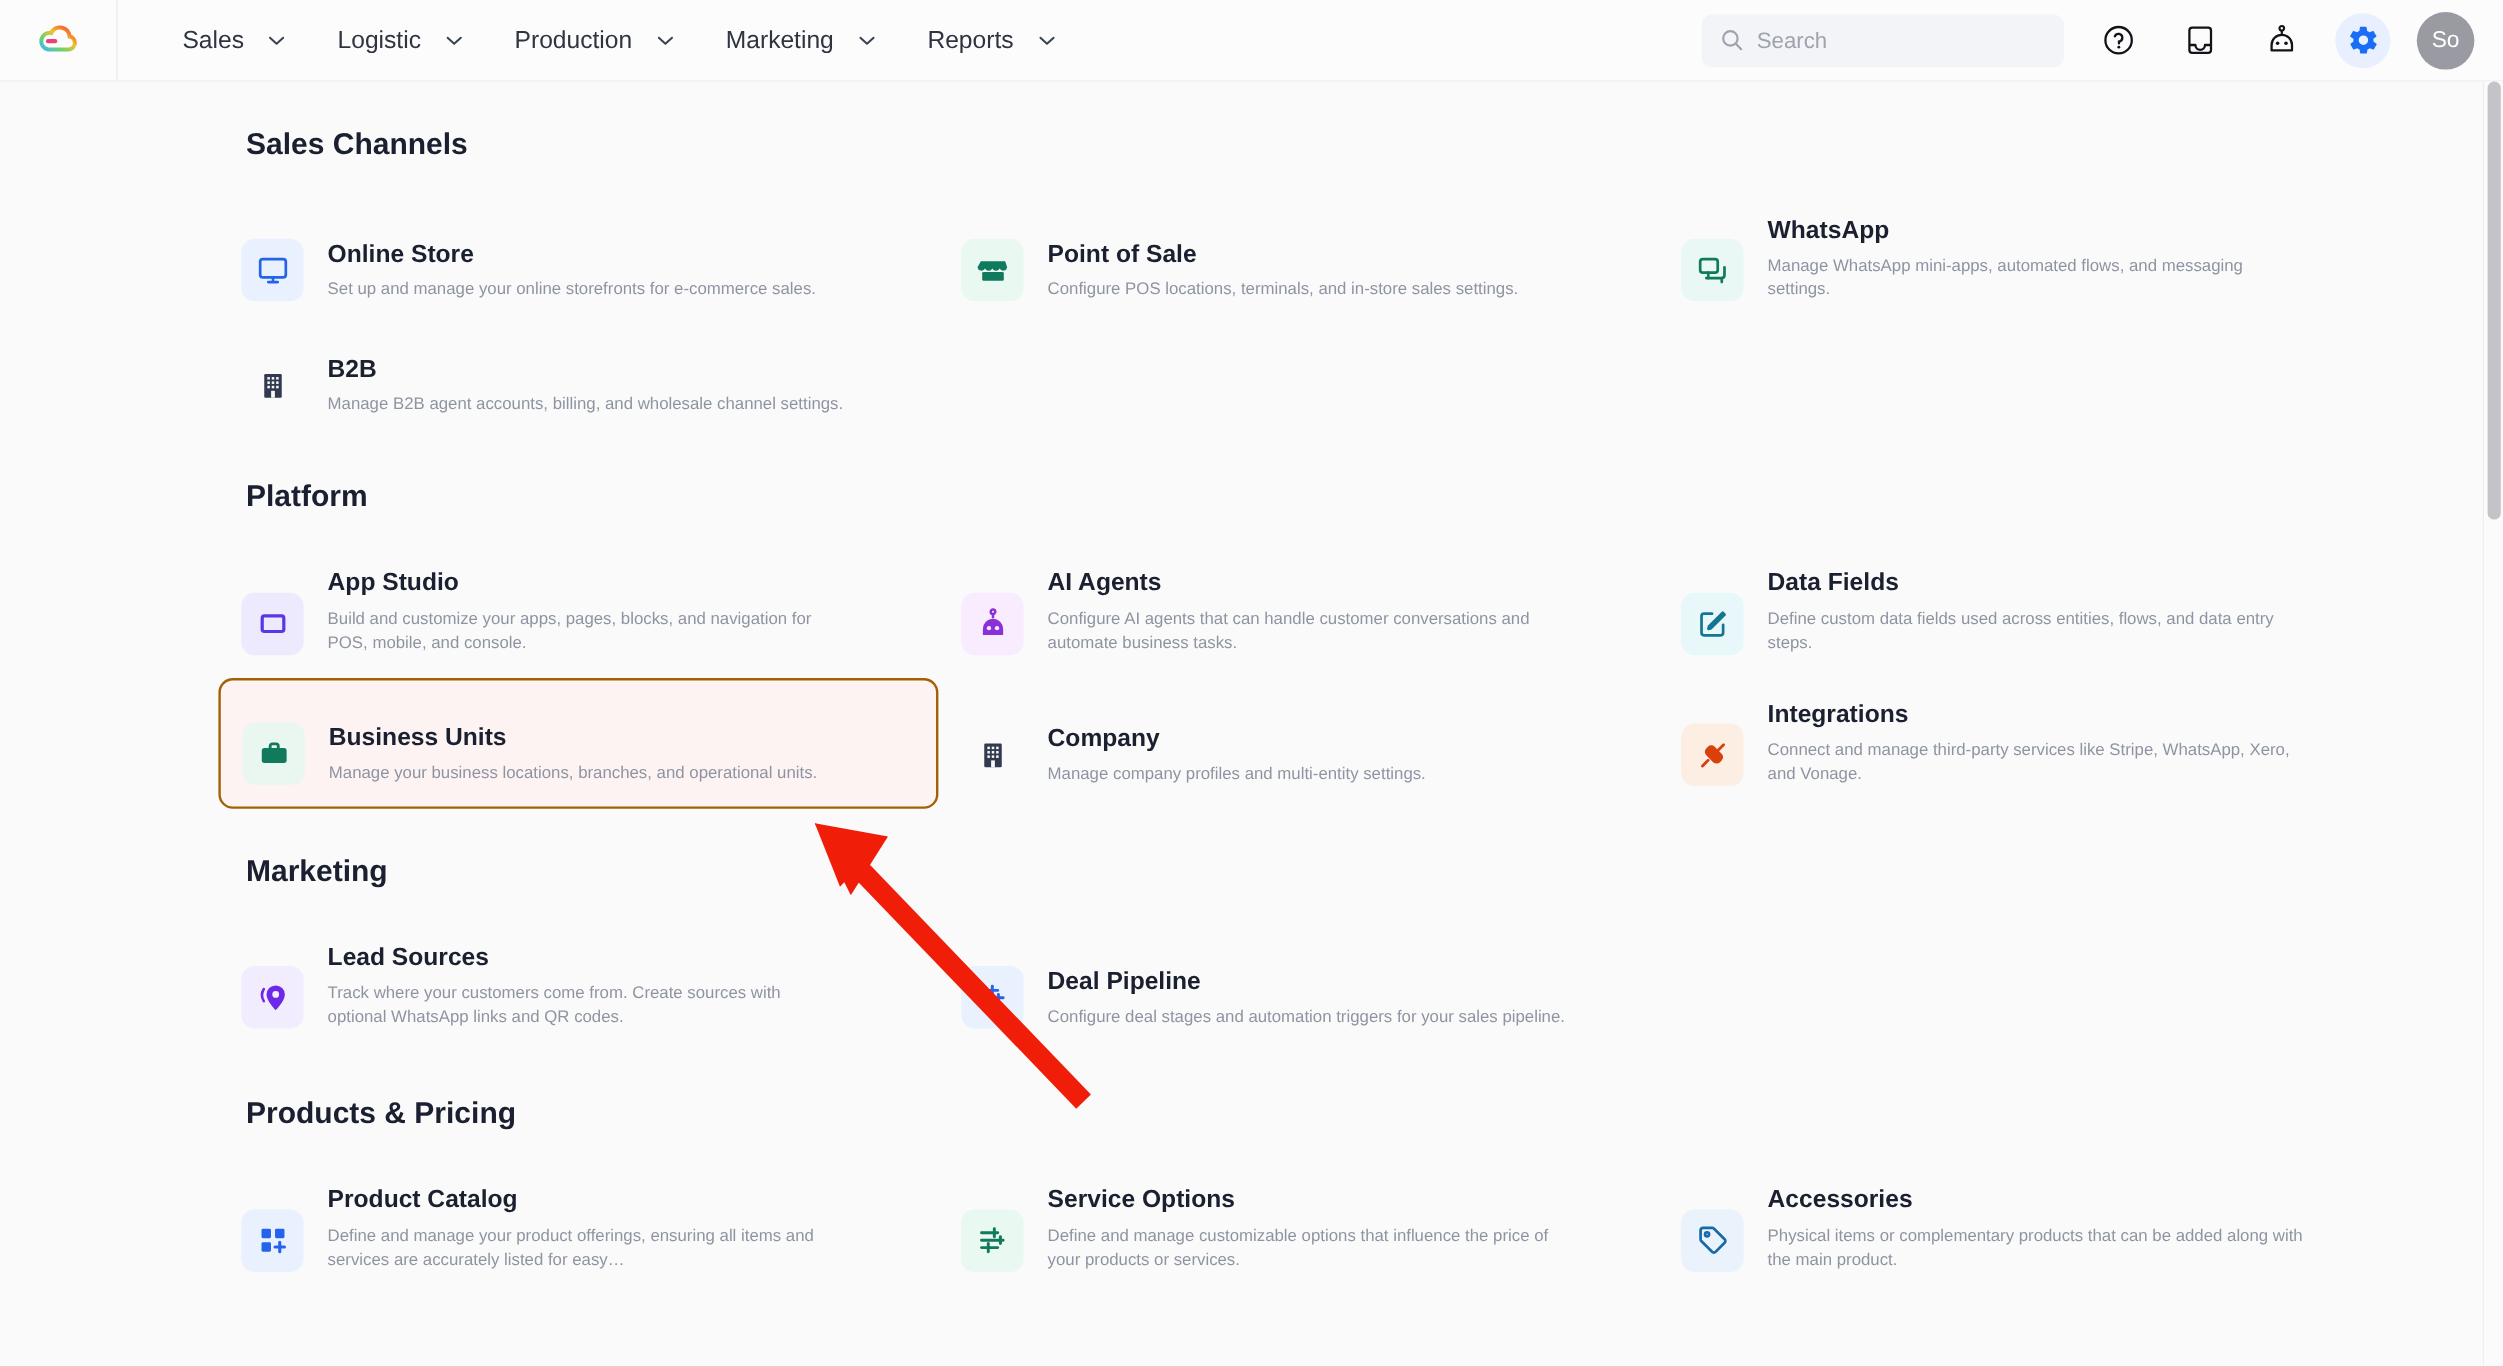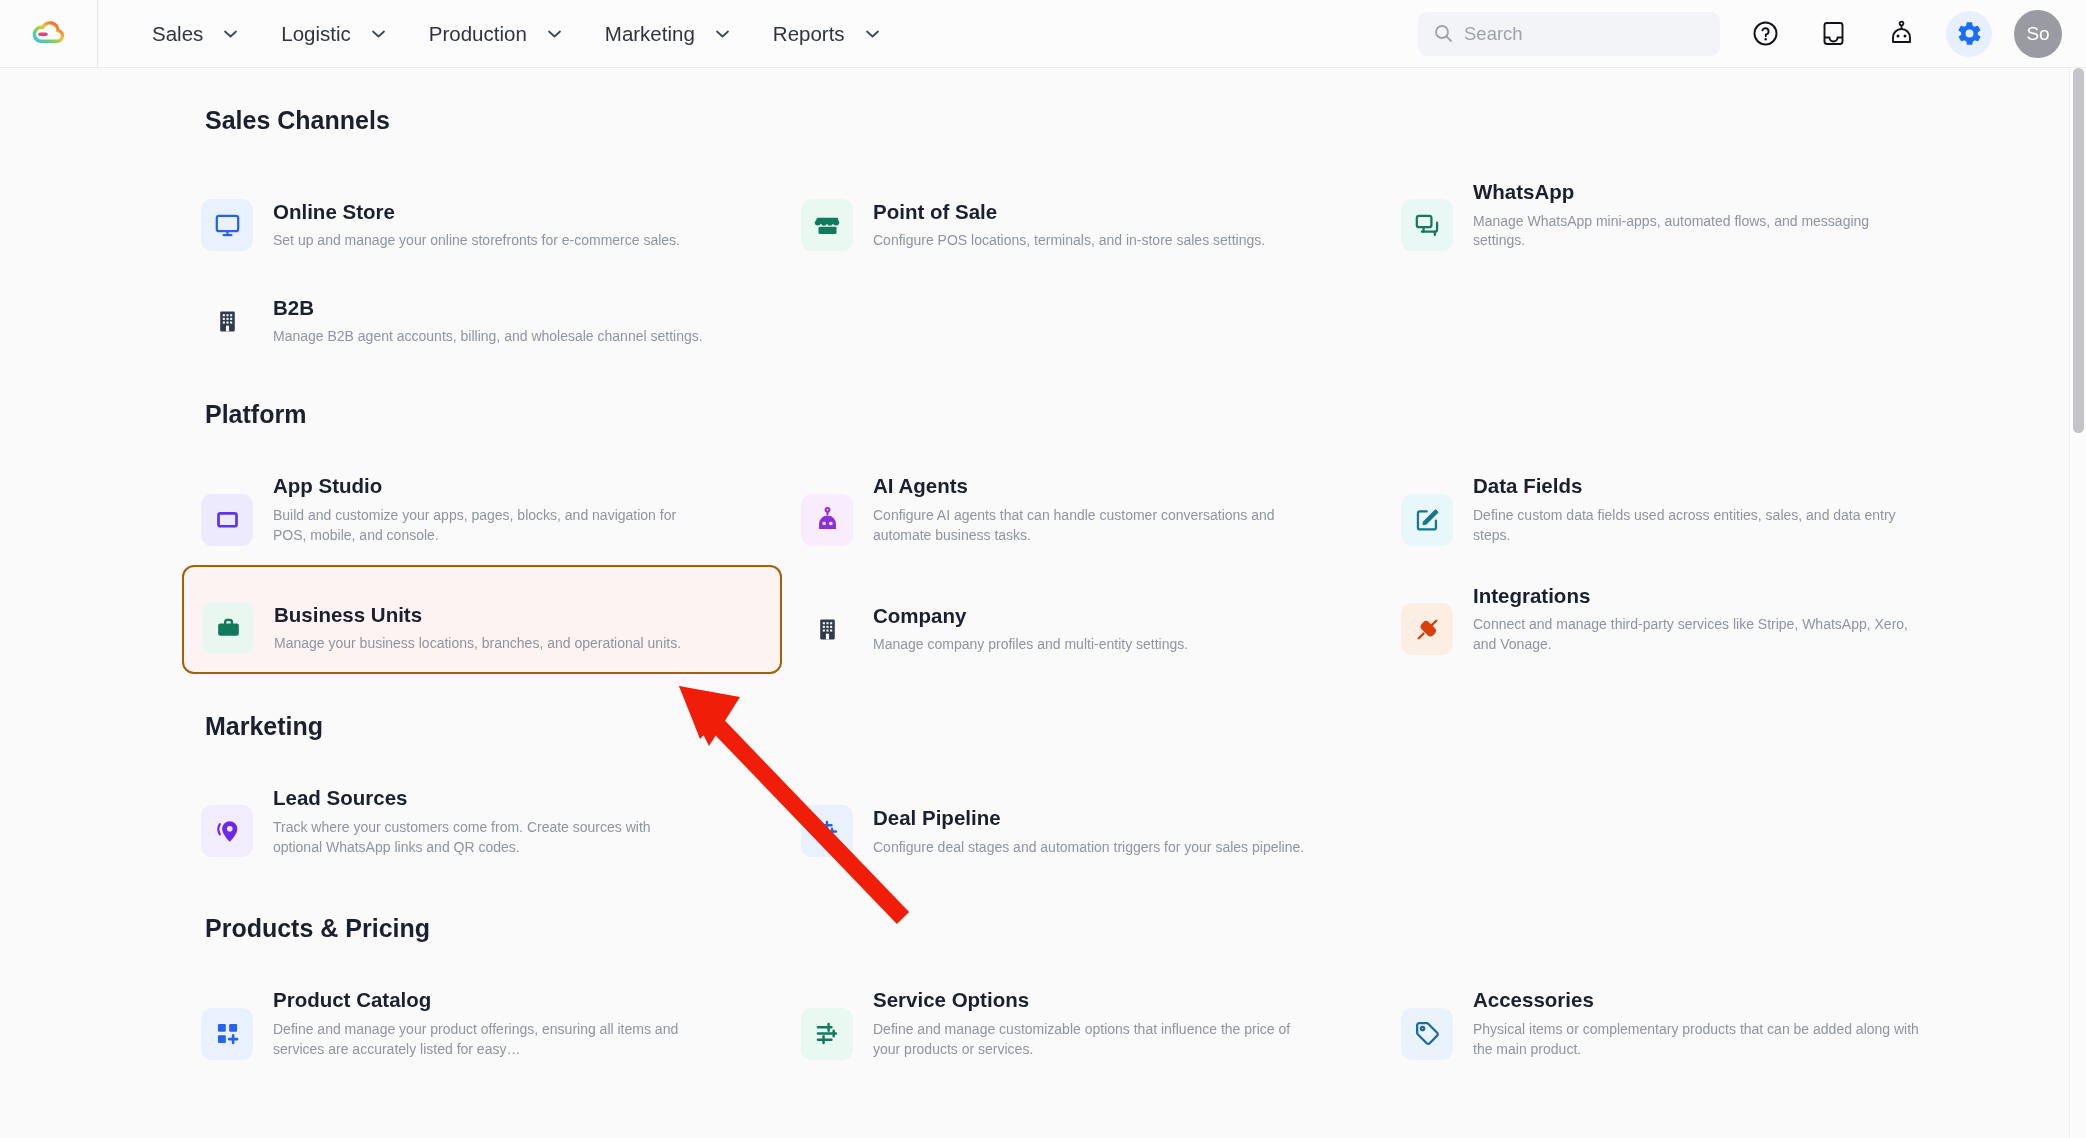--- a/index.html
+++ b/index.html
@@ -333,21 +333,21 @@
 
         <div class="card">
           <div class="card-icon" style="background:#e7f7fa">
             <svg width="27" height="27" viewBox="0 0 24 24">
               <path d="M19.5 13v6a1.8 1.8 0 0 1-1.8 1.8H5.3A1.8 1.8 0 0 1 3.5 19V6.6a1.8 1.8 0 0 1 1.8-1.8h6" fill="none" stroke="#12778f" stroke-width="2" stroke-linecap="round"></path>
               <path d="M9 14.3 19.2 4.1l1.4 1.4L10.4 15.7 8.6 16z" fill="none" stroke="#12778f" stroke-width="2" stroke-linejoin="round"></path>
             </svg>
           </div>
           <div class="card-body">
             <div class="card-title">Data Fields</div>
-            <div class="card-desc wide">Define custom data fields used across entities, sales, and data entry steps.</div>
+            <div class="card-desc wide">Define custom data fields used across entities, flows, and data entry steps.</div>
           </div>
         </div>
 
         <div class="card highlight">
           <div class="card-icon" style="background:#eaf7f1">
             <svg width="27" height="27" viewBox="0 0 24 24">
               <rect x="2.8" y="7.5" width="18.4" height="11" rx="2" fill="#11795c"></rect>
               <path d="M9 7.5V6a1.6 1.6 0 0 1 1.6-1.6h2.8A1.6 1.6 0 0 1 15 6v1.5" fill="none" stroke="#11795c" stroke-width="2.1" stroke-linecap="round"></path>
             </svg>
           </div>

